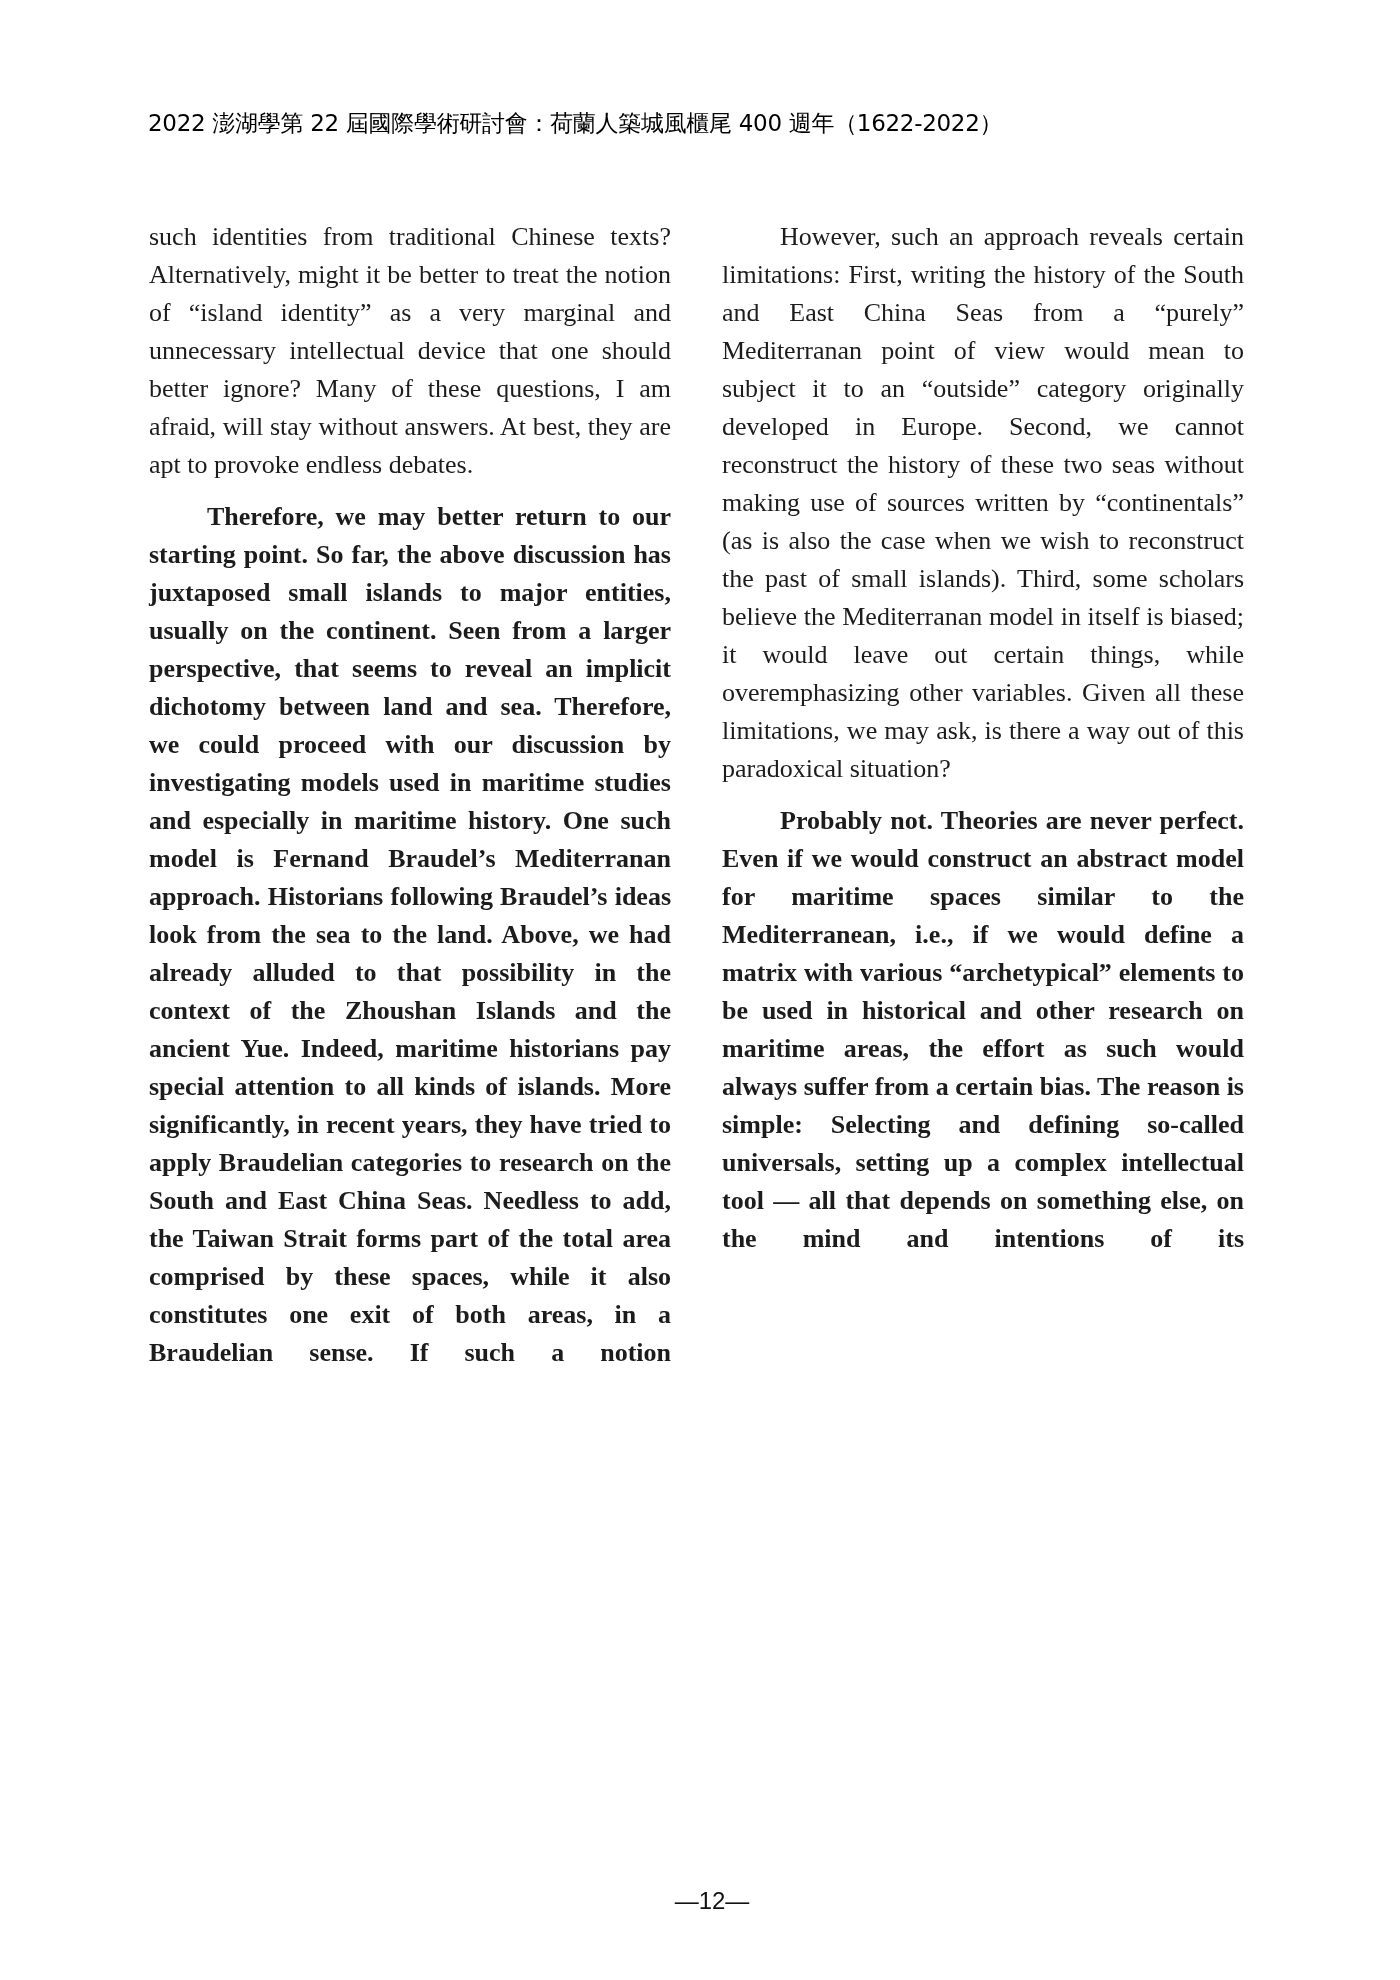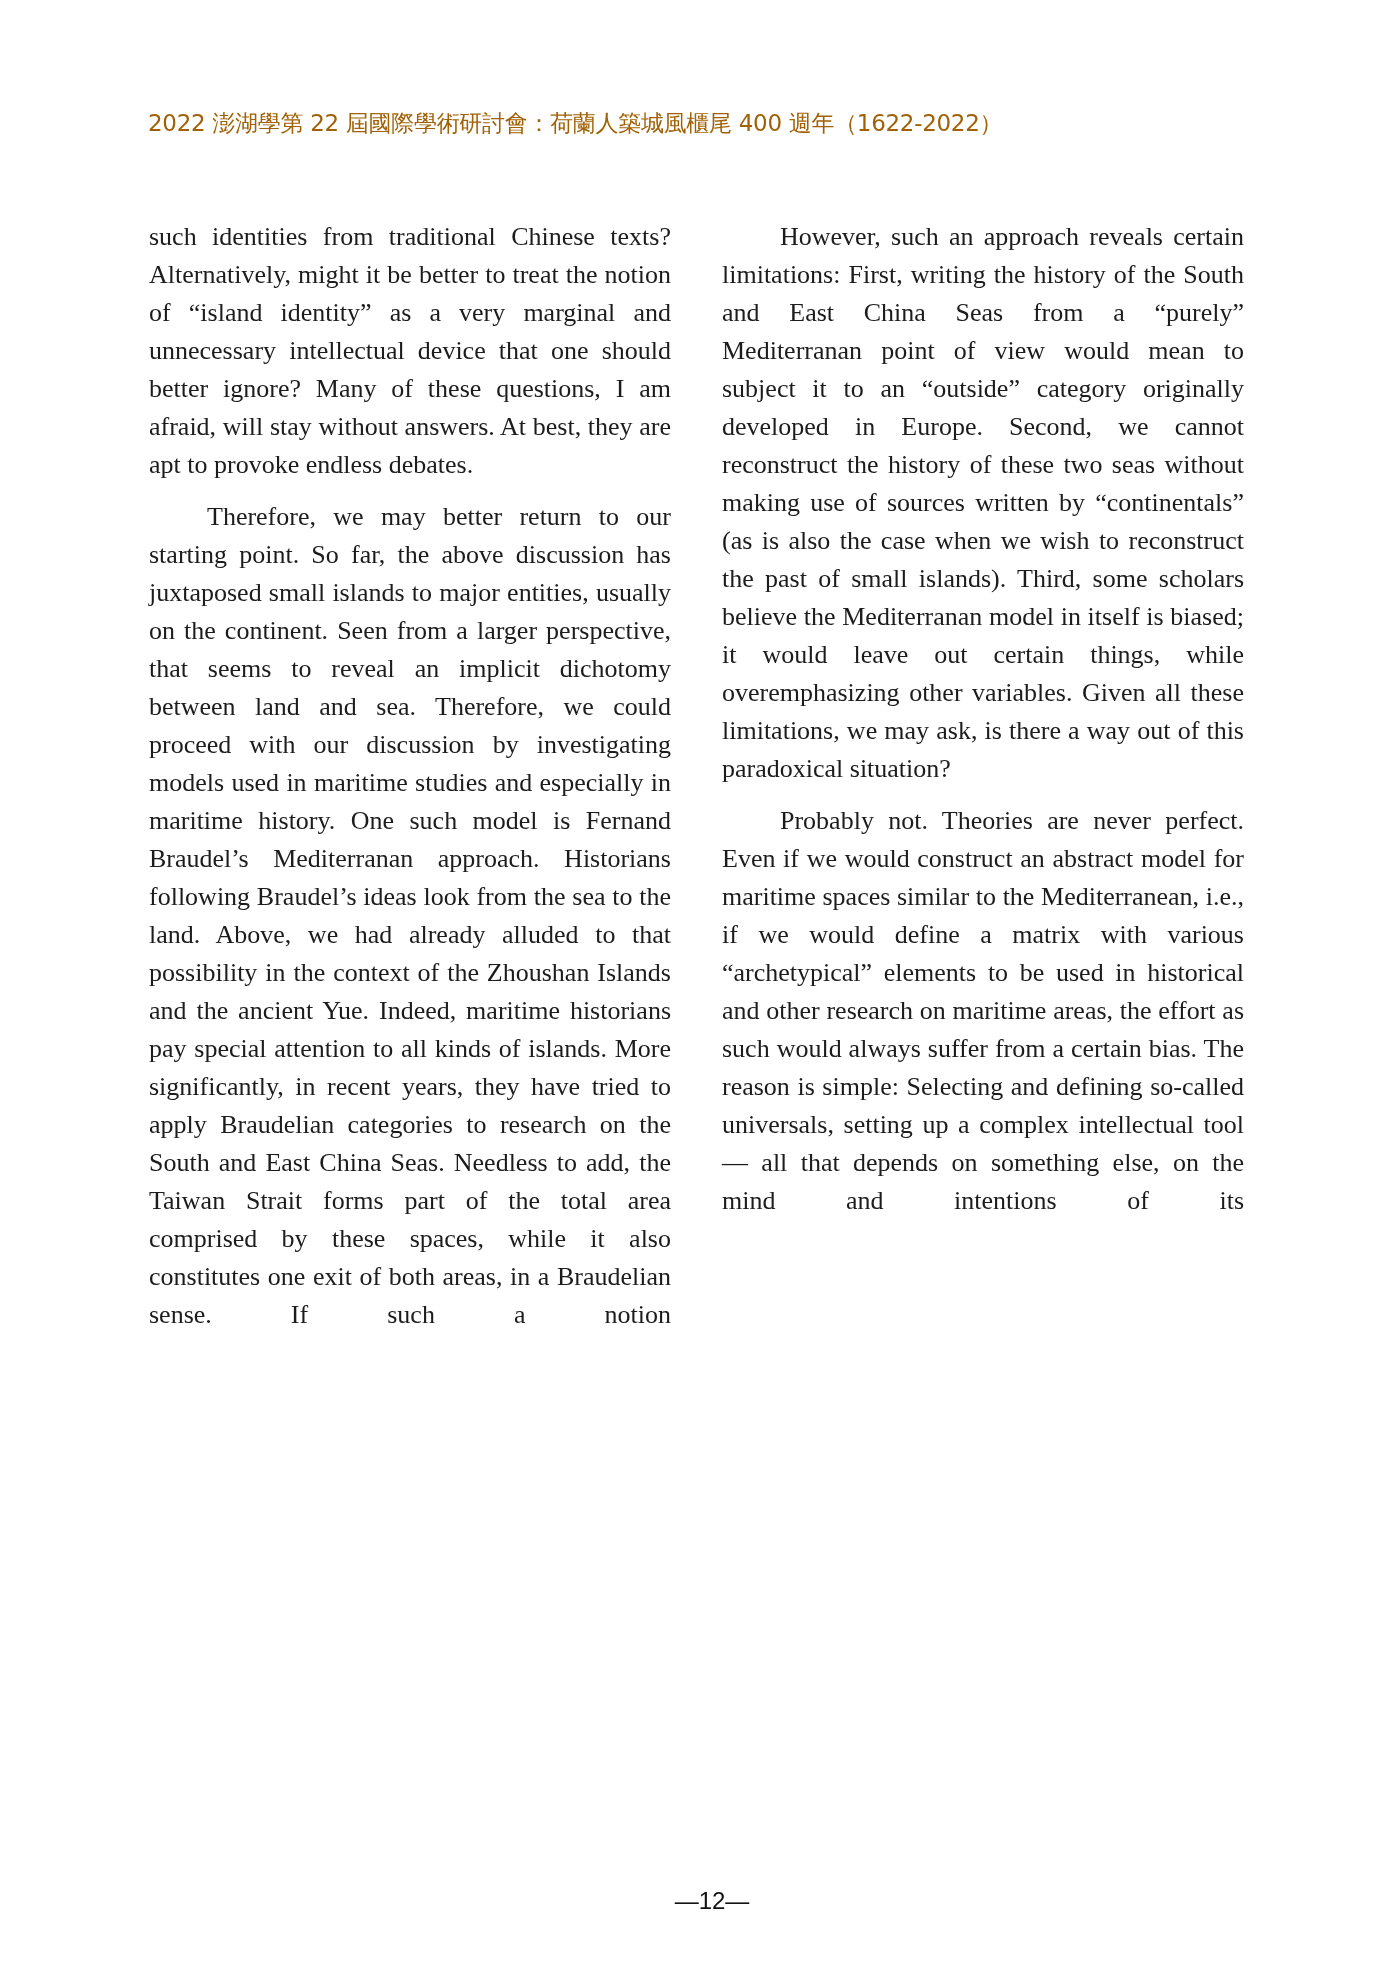--- a/index.html
+++ b/index.html
@@ -1,32 +1,32 @@
 <!DOCTYPE html>
 <html><head>
 <meta charset="utf-8">
 <style>
   html, body { margin: 0; padding: 0; background: #ffffff; }
   body { width: 1400px; height: 1980px; position: relative; overflow: hidden; color: #1a1a1a; }
   .running-header {
     position: absolute; left: 148px; top: 108px; width: 1110px;
     font-family: "DejaVu Sans", "Liberation Sans", sans-serif;
-    font-size: 23px; letter-spacing: -0.3px; color: #a16207; white-space: nowrap;
+    font-size: 23px; letter-spacing: -0.3px; color: #000000; white-space: nowrap;
   }
   .col {
     position: absolute; top: 218px; width: 522px;
     font-family: "Liberation Serif", "DejaVu Serif", serif;
     font-size: 26px; line-height: 38px; color: #1c1c1c;
   }
   .col.left { left: 149px; }
   .col.right { left: 722px; }
   .col p { margin: 0 0 14px 0; text-align: justify; text-align-last: left; }
   .col p.cont { text-indent: 0; }
   .col p.indent { text-indent: 58px; }
-  .col p.last-justified { text-align-last: justify; }
+  .col p.last-justified { text-align-last: justify; font-weight: bold; }
   .page-number {
     position: absolute; left: 0; width: 1400px; top: 1887px; text-align: center;
     font-family: "Liberation Sans", "DejaVu Sans", sans-serif; font-size: 24px; color: #111; padding-left: 12px;
   }
 </style>
 </head>
 <body>
 
 <div class="running-header">2022 澎湖學第 22 屆國際學術研討會：荷蘭人築城風櫃尾 400 週年（1622-2022）</div>
 

